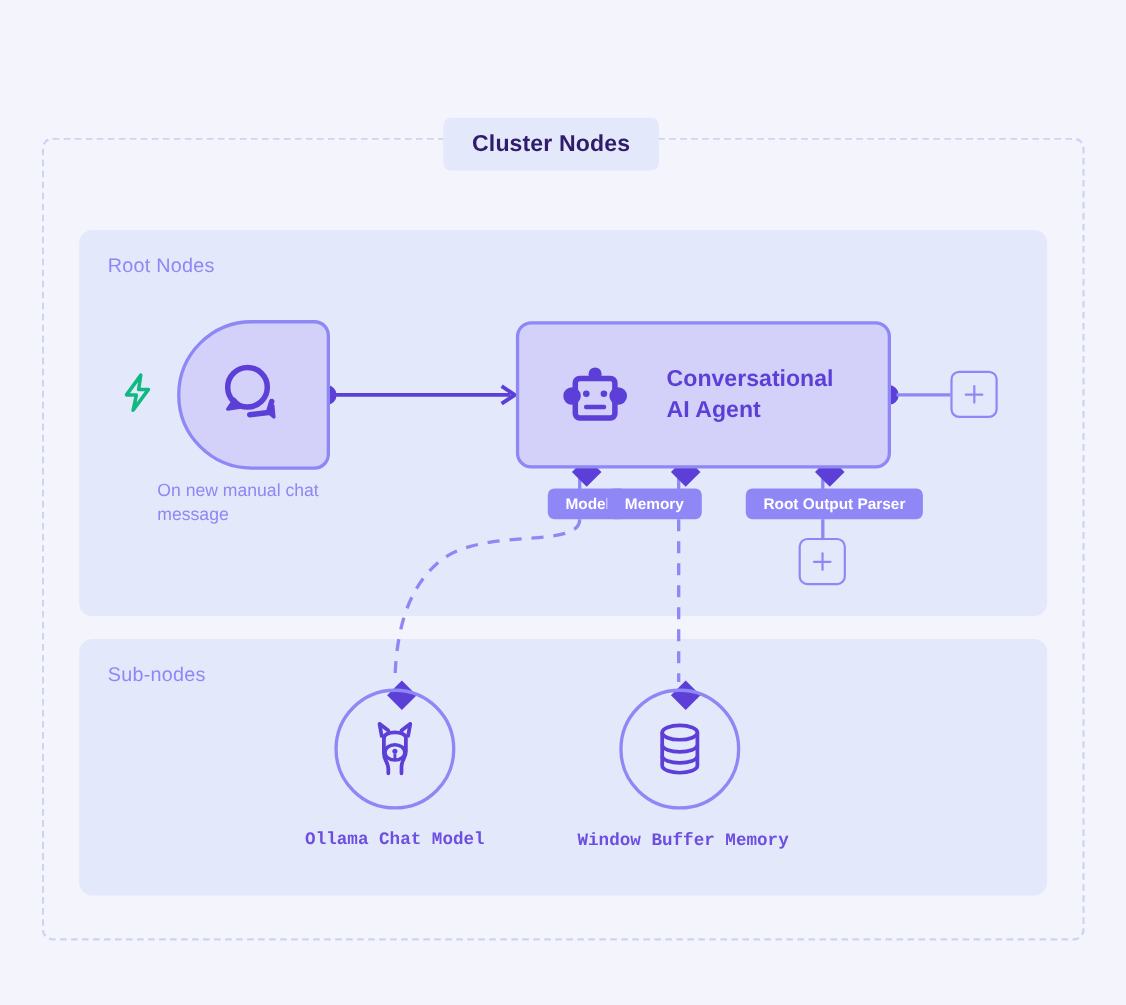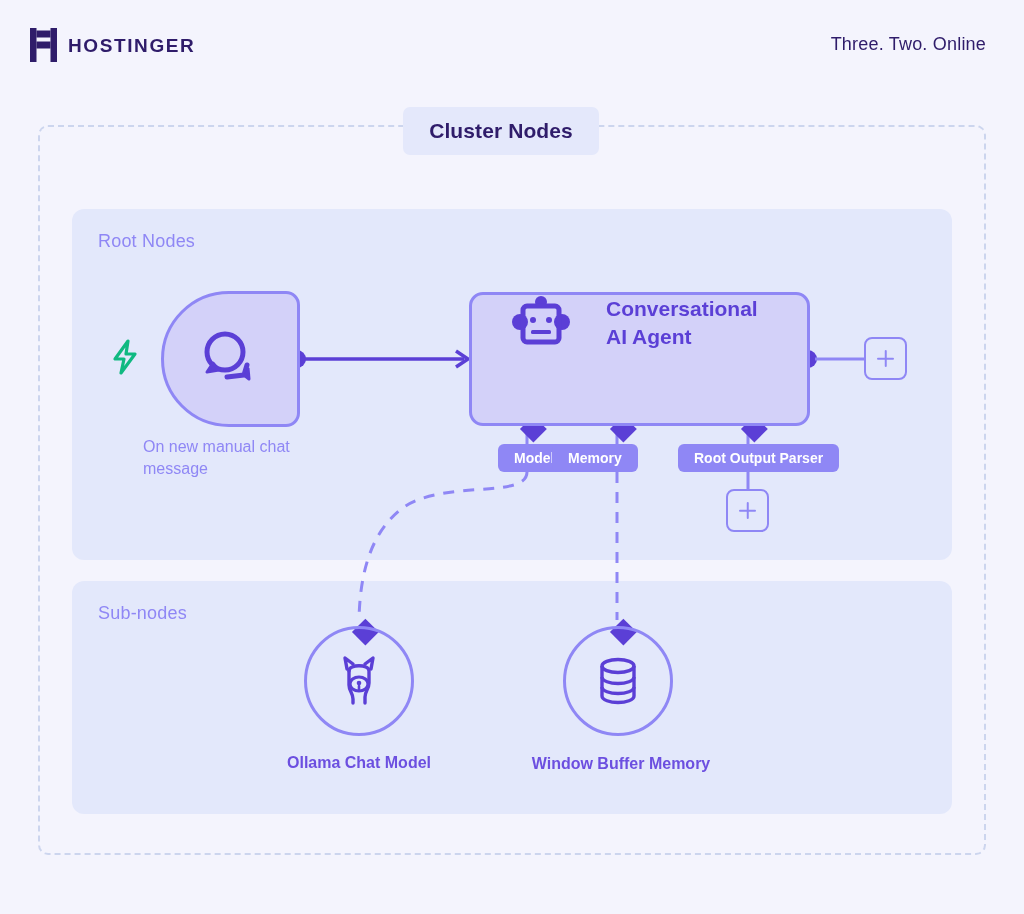--- a/index.html
+++ b/index.html
@@ -128,21 +128,21 @@
 
   
   #agent-node {
     position: absolute;
     left: 469px; top: 292px;
     width: 341px; height: 134px;
     background: #d3d1f9;
     border: 3px solid #8f87f5;
     border-radius: 14px;
     display: flex;
-    align-items: flex-start;
+    align-items: center;
     padding-left: 40px;
     gap: 36px;
   }
   #agent-icon { width: 58px; height: 53px; flex: none; }
   #agent-title {
     font-size: 21px;
     font-weight: bold;
     line-height: 1.33;
     color: #5b3fd6;
     white-space: pre-line;
@@ -201,41 +201,30 @@
   }
   #sub-ollama { left: 304px; top: 626px; }
   #sub-memory { left: 563px; top: 626px; }
   .subnode-caption {
     position: absolute;
     font-size: 16px;
     font-weight: bold;
     color: #6c4fe0;
     text-align: center;
     white-space: nowrap;
+    font-family: Liberation Mono, monospace;
   }
   #caption-ollama { left: 359px; top: 754px; transform: translateX(-50%); }
   #caption-memory { left: 621px; top: 755px; transform: translateX(-50%); }
 </style>
 </head>
 <body>
 
 <div id="page">
 
-  <div id="header">
-    <div id="logo-wrap">
-      <svg id="logo-mark" viewBox="0 0 27 34">
-        <rect x="0" y="0" width="6.5" height="34" fill="#2f1c6a"></rect>
-        <rect x="20.5" y="0" width="6.5" height="34" fill="#2f1c6a"></rect>
-        <rect x="6.5" y="2.5" width="14" height="7" fill="#2f1c6a"></rect>
-        <rect x="6.5" y="13.5" width="14" height="7" fill="#2f1c6a"></rect>
-      </svg>
-      <div id="logo-text">HOSTINGER</div>
-    </div>
-    <div id="tagline">Three. Two. Online</div>
-  </div>
 
   <div id="canvas"></div>
   <div id="cluster-title">Cluster Nodes</div>
 
   <div class="panel" id="panel-root"></div>
   <div class="panel" id="panel-sub"></div>
   <div class="panel-label" id="label-root">Root Nodes</div>
   <div class="panel-label" id="label-sub">Sub-nodes</div>
 
   <svg id="wires">

